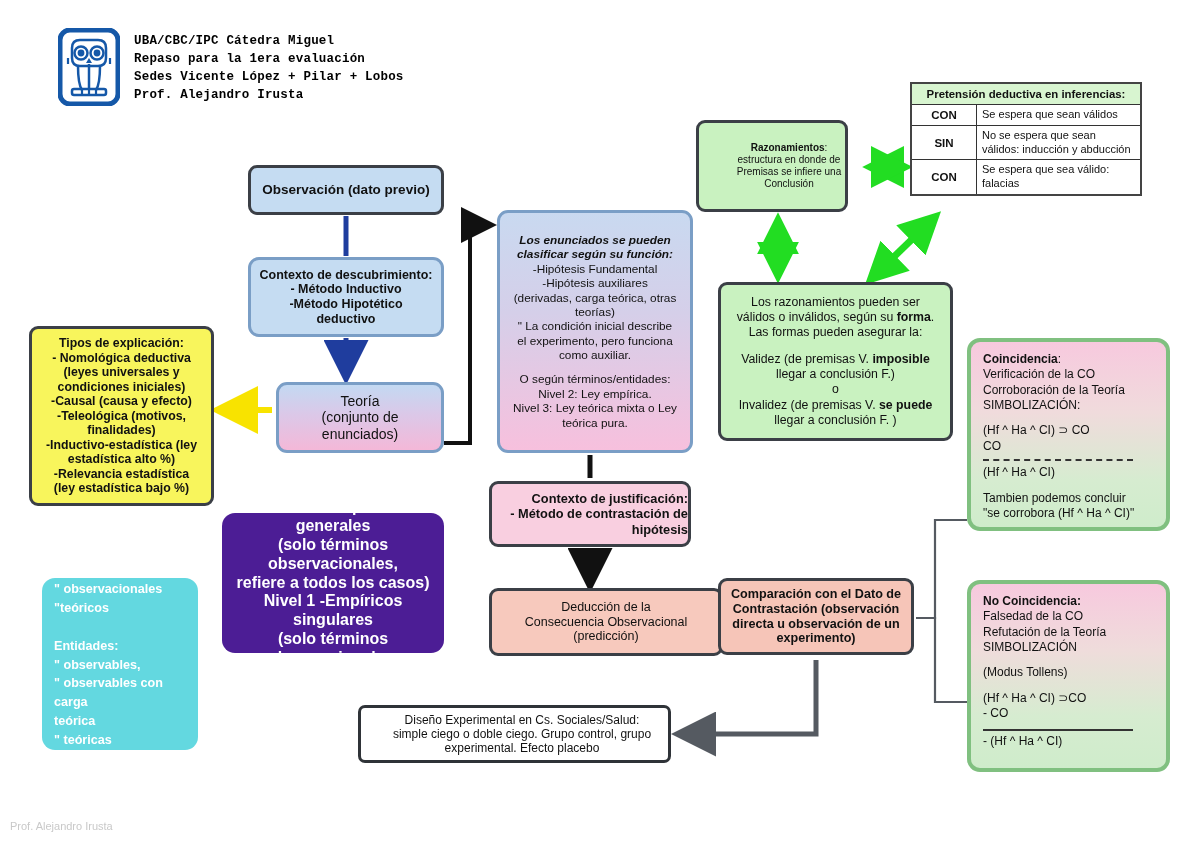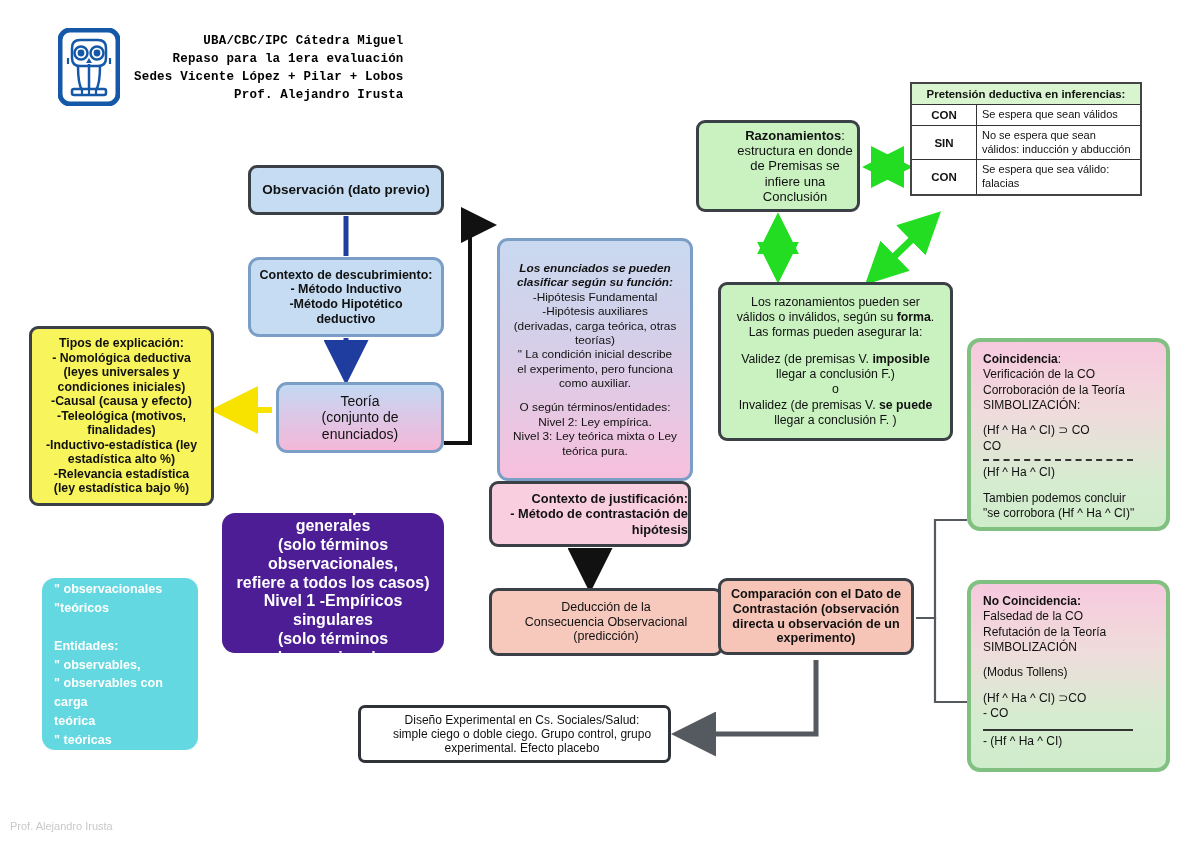--- a/index.html
+++ b/index.html
@@ -10,50 +10,50 @@
   }
   .canvas{position:absolute;inset:0;}
   svg.links{position:absolute;left:0;top:0;width:1200px;height:850px;pointer-events:none;}
 
   .node{position:absolute;box-sizing:border-box;display:flex;align-items:center;justify-content:center;text-align:center;}
   .node .txt{width:100%;line-height:1.18;}
 
   
   #header{position:absolute;left:58px;top:28px;display:flex;align-items:flex-start;gap:14px;}
   #owl-logo{width:62px;height:78px;flex:none;}
-  #header-text{font-family:"Liberation Mono",monospace;font-weight:bold;font-size:12.5px;line-height:1.45;color:#000;white-space:pre;padding-top:4px;letter-spacing:.2px;text-align:right;}
+  #header-text{font-family:"Liberation Mono",monospace;font-weight:bold;font-size:12.5px;line-height:1.45;color:#000;white-space:pre;padding-top:4px;letter-spacing:.2px;}
 
   
   .dark-border{border:3px solid #3b3f46;border-radius:9px;box-shadow:0 0 0 0 transparent;}
   .blue-border{border:3px solid #7a9ec6;border-radius:11px;}
   .thin-dark{border:3px solid #2f3338;border-radius:7px;}
 
   
   #observacion{left:248px;top:165px;width:196px;height:50px;background:#c5dcf2;font-size:13.5px;font-weight:bold;color:#111;}
   #contexto-desc{left:248px;top:257px;width:196px;height:80px;background:#c5dcf2;font-size:12.5px;font-weight:bold;color:#111;}
   #teoria{left:276px;top:382px;width:168px;height:71px;
     background:linear-gradient(180deg,#c3d9f2 0%,#dbc8e8 45%,#f4b8d8 100%);
     font-size:14px;color:#111;}
   #tipos-explicacion{left:29px;top:326px;width:185px;height:180px;background:#f8f55c;font-size:12.3px;font-weight:bold;color:#111;}
   #terminos{left:42px;top:578px;width:156px;height:172px;background:#63d8e0;border-radius:13px;color:#ffffff;font-size:12.6px;font-weight:bold;text-align:left;align-items:flex-end;}
   #terminos .txt{padding:12px 10px 0 12px;text-align:left;line-height:1.5;}
   #niveles{left:222px;top:513px;width:222px;height:140px;background:#4c1d95;border-radius:13px;color:#ffffff;font-size:16px;font-weight:bold;}
 
   #enunciados{left:497px;top:210px;width:196px;height:243px;
     background:linear-gradient(180deg,#c9d9f0 0%,#d5cfe9 42%,#f7c0dd 100%);
-    border:3px solid #7a9ec6;border-radius:11px;font-size:11.8px;color:#111;margin-top:28px;}
+    border:3px solid #7a9ec6;border-radius:11px;font-size:11.8px;color:#111;}
   #enunciados .txt{padding:0 5px;line-height:1.22;}
   #enunciados .it{font-style:italic;font-weight:bold;}
 
   #contexto-just{left:489px;top:481px;width:202px;height:66px;background:#f9cfe0;font-size:12.8px;font-weight:bold;color:#111;text-align:right;}
   #deduccion{left:489px;top:588px;width:234px;height:68px;background:#f7c9bd;font-size:12.5px;color:#111;}
   #comparacion{left:718px;top:578px;width:196px;height:77px;background:#f6c5b8;font-size:12.6px;font-weight:bold;color:#111;}
   #diseno{left:358px;top:705px;width:313px;height:58px;background:#ffffff;font-size:12px;color:#111;}
 
-  #razonamientos{left:696px;top:120px;width:164px;height:92px;background:#c9f2c0;font-size:13px;color:#111;padding-left:34px;}
+  #razonamientos{left:696px;top:120px;width:152px;height:92px;background:#c9f2c0;font-size:10px;color:#111;padding-left:34px;}
   #razonamientos .bld{font-weight:bold;}
   #formas{left:718px;top:282px;width:235px;height:159px;background:#c9f2c0;font-size:12.3px;color:#111;}
   #formas .txt{padding:0 6px;line-height:1.25;}
   #formas b{font-weight:bold;}
 
   #coincidencia{left:967px;top:338px;width:203px;height:193px;
     background:linear-gradient(180deg,#f7c9de 0%,#f0dbdc 38%,#d6ecd0 75%,#cfeccb 100%);
     border:4px solid #80c080;border-radius:13px;color:#111;font-size:12px;text-align:left;align-items:flex-start;}
   #coincidencia .txt{padding:10px 12px;text-align:left;line-height:1.28;}
   #no-coincidencia{left:967px;top:580px;width:203px;height:192px;

